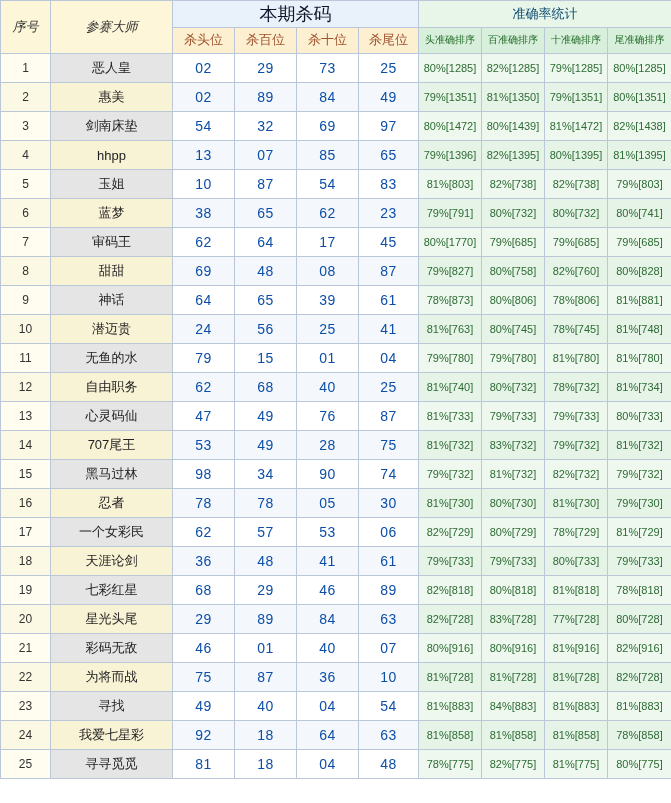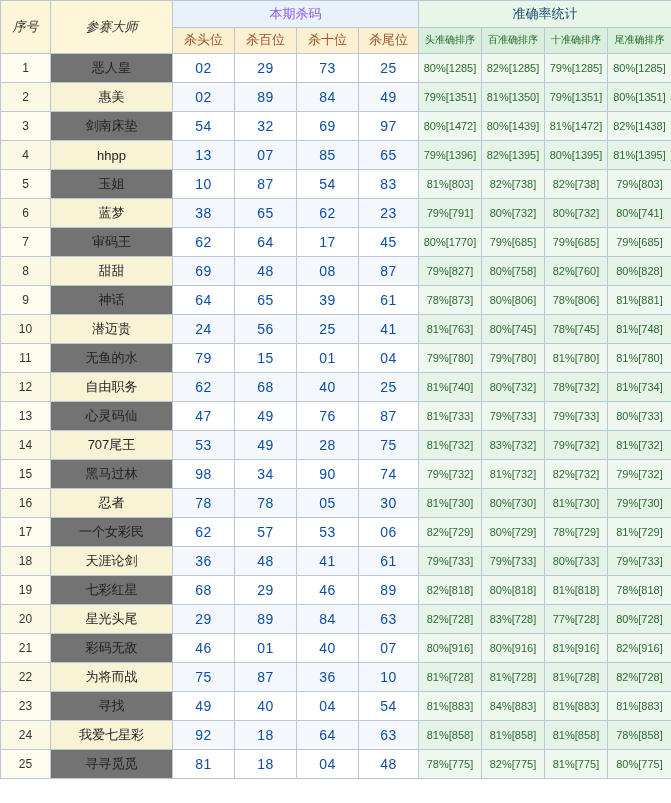--- a/index.html
+++ b/index.html
@@ -33,22 +33,22 @@
   .h-seq, .h-master {
     background: #fdf6d8;
     color: #333333;
     font-size: 13px;
     font-weight: bold;
     height: 52px;
     font-style: italic;
   }
   .h-kill {
     background: #e9f2fb;
-    color: #8b5cf6;
-    font-size: 13px;
+    color: #0f172a;
+    font-size: 18px;
     font-weight: bold;
     height: 24px;
   }
   .h-stat {
     background: #e8f6ea;
     color: #0c4a6e;
     font-size: 13px;
     font-weight: bold;
     height: 24px;
     font-family: Liberation Mono, monospace;
@@ -71,21 +71,21 @@
   }
 
   
   .c-seq {
     background: #fffdf0;
     color: #333333;
     font-size: 12px;
     height: 28px;
   }
   .c-master {
-    background: #737373;
+    background: #e5e5e5;
     color: #222222;
     font-size: 13px;
     font-weight: bold;
     height: 28px;
   }
   .c-num {
     background: #ffffff;
     color: #0c4ea8;
     font-size: 14px;
     font-weight: bold;

